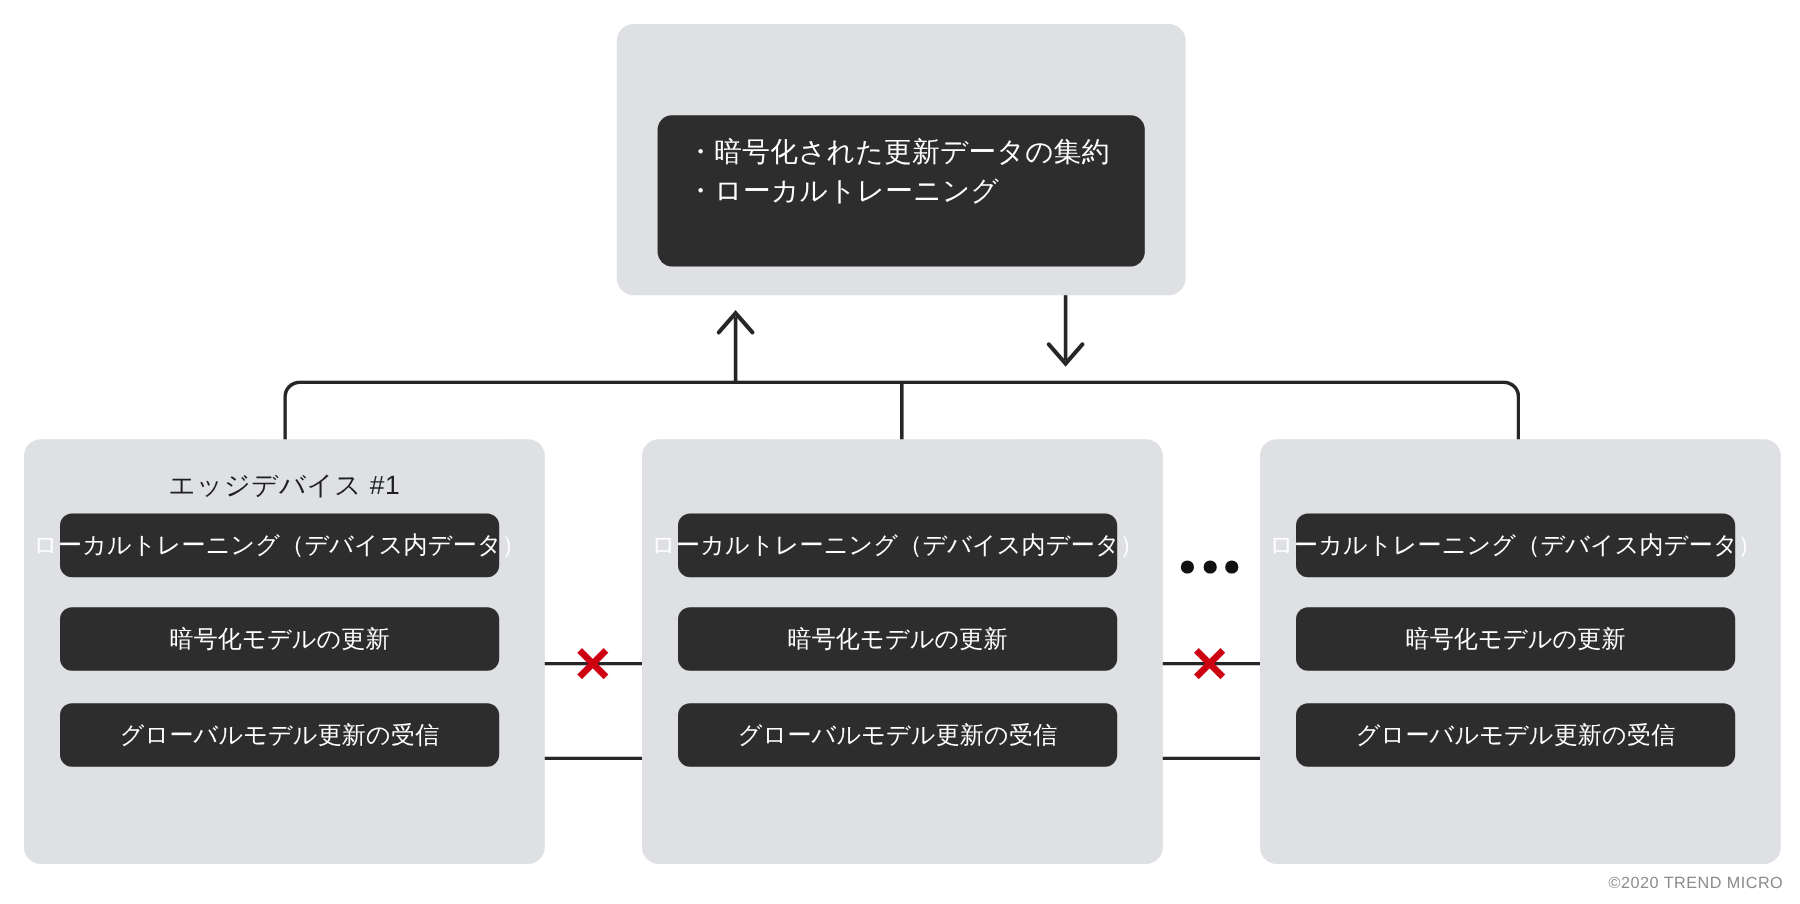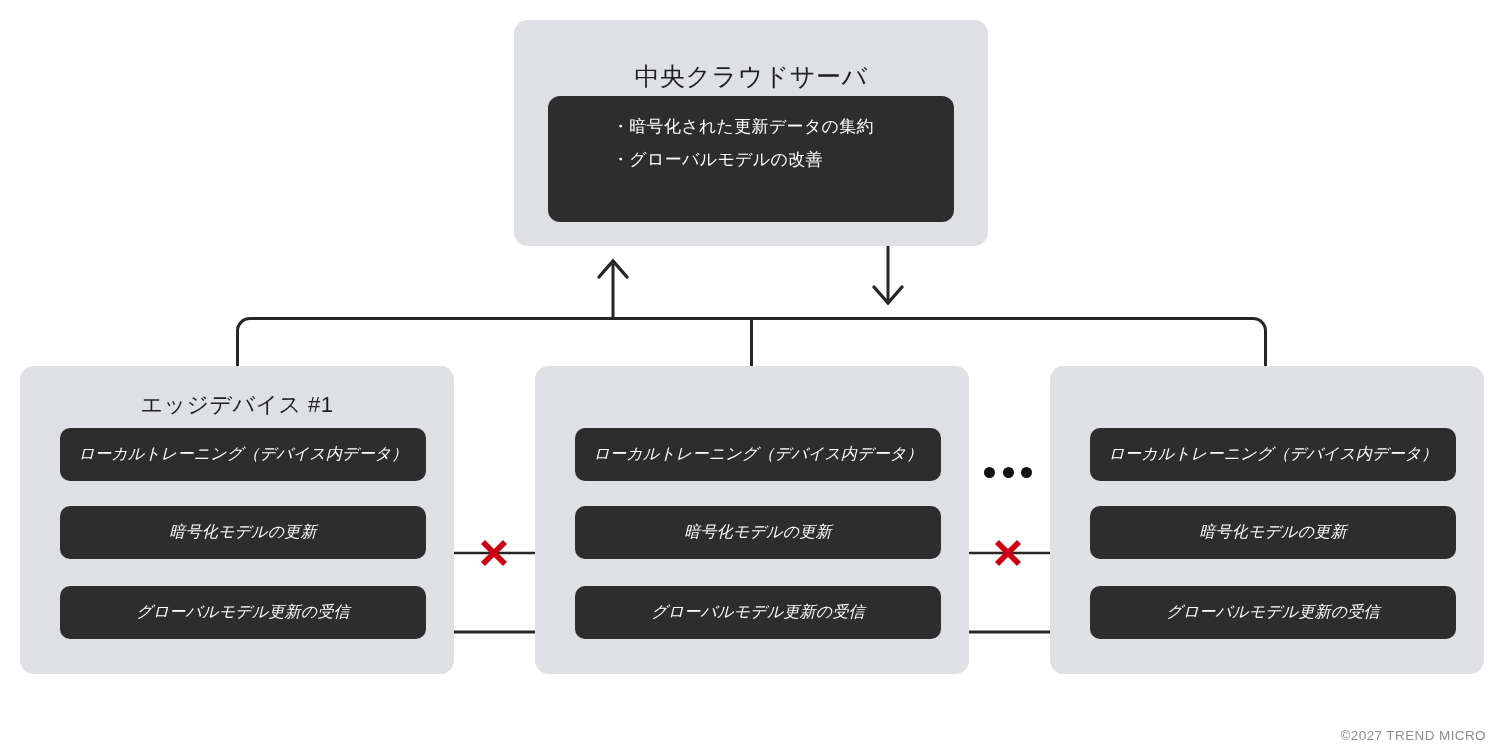--- a/index.html
+++ b/index.html
@@ -46,25 +46,24 @@
     justify-content: center;
     color: #ffffff;
   }
   .darkbox.bullets {
     display: block;
     border-radius: 12px;
     padding: 14px 22px 14px 24px;
   }
   .bullet-line {
     color: #ffffff;
-    font-size: 17px;
+    font-size: 23px;
     line-height: 33px;
     white-space: nowrap;
     letter-spacing: 0.3px;
-    margin-left: 40px;
   }
 
   
   #cloud-panel {
     left: 514px;
     top: 20px;
     width: 474px;
     height: 226px;
   }
   #cloud-title {
@@ -75,38 +74,37 @@
     left: 34px;
     top: 76px;
     width: 406px;
     height: 126px;
   }
 
   
   .device-panel {
     top: 366px;
     width: 434px;
-    height: 308px;
+    height: 354px;
   }
   #device-1 { left: 20px; }
   #device-2 { left: 535px; }
   #device-n { left: 1050px; }
 
   .device-title {
     top: 24px;
     font-size: 22px;
   }
   .device-row {
-    left: 40px;
+    left: 30px;
     width: 366px;
     height: 53px;
-    font-size: 16px;
+    font-size: 20px;
     letter-spacing: 0.2px;
     white-space: nowrap;
-    font-style: italic;
   }
   .row-1 { top: 62px; }
   .row-2 { top: 140px; }
   .row-3 { top: 220px; }
 
   
   .line {
     position: absolute;
     background: #262626;
   }
@@ -180,25 +178,24 @@
     letter-spacing: 0.4px;
     white-space: nowrap;
   }
 </style>
 </head>
 <body>
 
 <div id="canvas">
 
   <div class="panel" id="cloud-panel">
-    <div class="panel-title" id="cloud-title">中央クラウドサーバ</div>
 
     <div class="darkbox bullets" id="cloud-detail-box">
       <div class="bullet-line">・暗号化された更新データの集約</div>
-      <div class="bullet-line">・グローバルモデルの改善</div>
+      <div class="bullet-line">・ローカルトレーニング</div>
     </div>
   </div>
 
   <div id="bus"></div>
   <div class="line vline" id="bus-stub-center"></div>
 
   <svg id="arrow-layer" viewBox="0 0 1500 753" xmlns="http://www.w3.org/2000/svg">
 
     <g>
       <line x1="613" y1="318" x2="613" y2="264" stroke="#262626" stroke-width="3"></line>
@@ -256,15 +253,15 @@
     <div class="darkbox device-row row-2">暗号化モデルの更新</div>
     <div class="darkbox device-row row-3">グローバルモデル更新の受信</div>
   </div>
 
   <div class="panel device-panel" id="device-n">
     <div class="darkbox device-row row-1">ローカルトレーニング（デバイス内データ）</div>
     <div class="darkbox device-row row-2">暗号化モデルの更新</div>
     <div class="darkbox device-row row-3">グローバルモデル更新の受信</div>
   </div>
 
-  <div id="copyright">©2027 TREND MICRO</div>
+  <div id="copyright">©2020 TREND MICRO</div>
 
 </div>
 
 </body></html>

